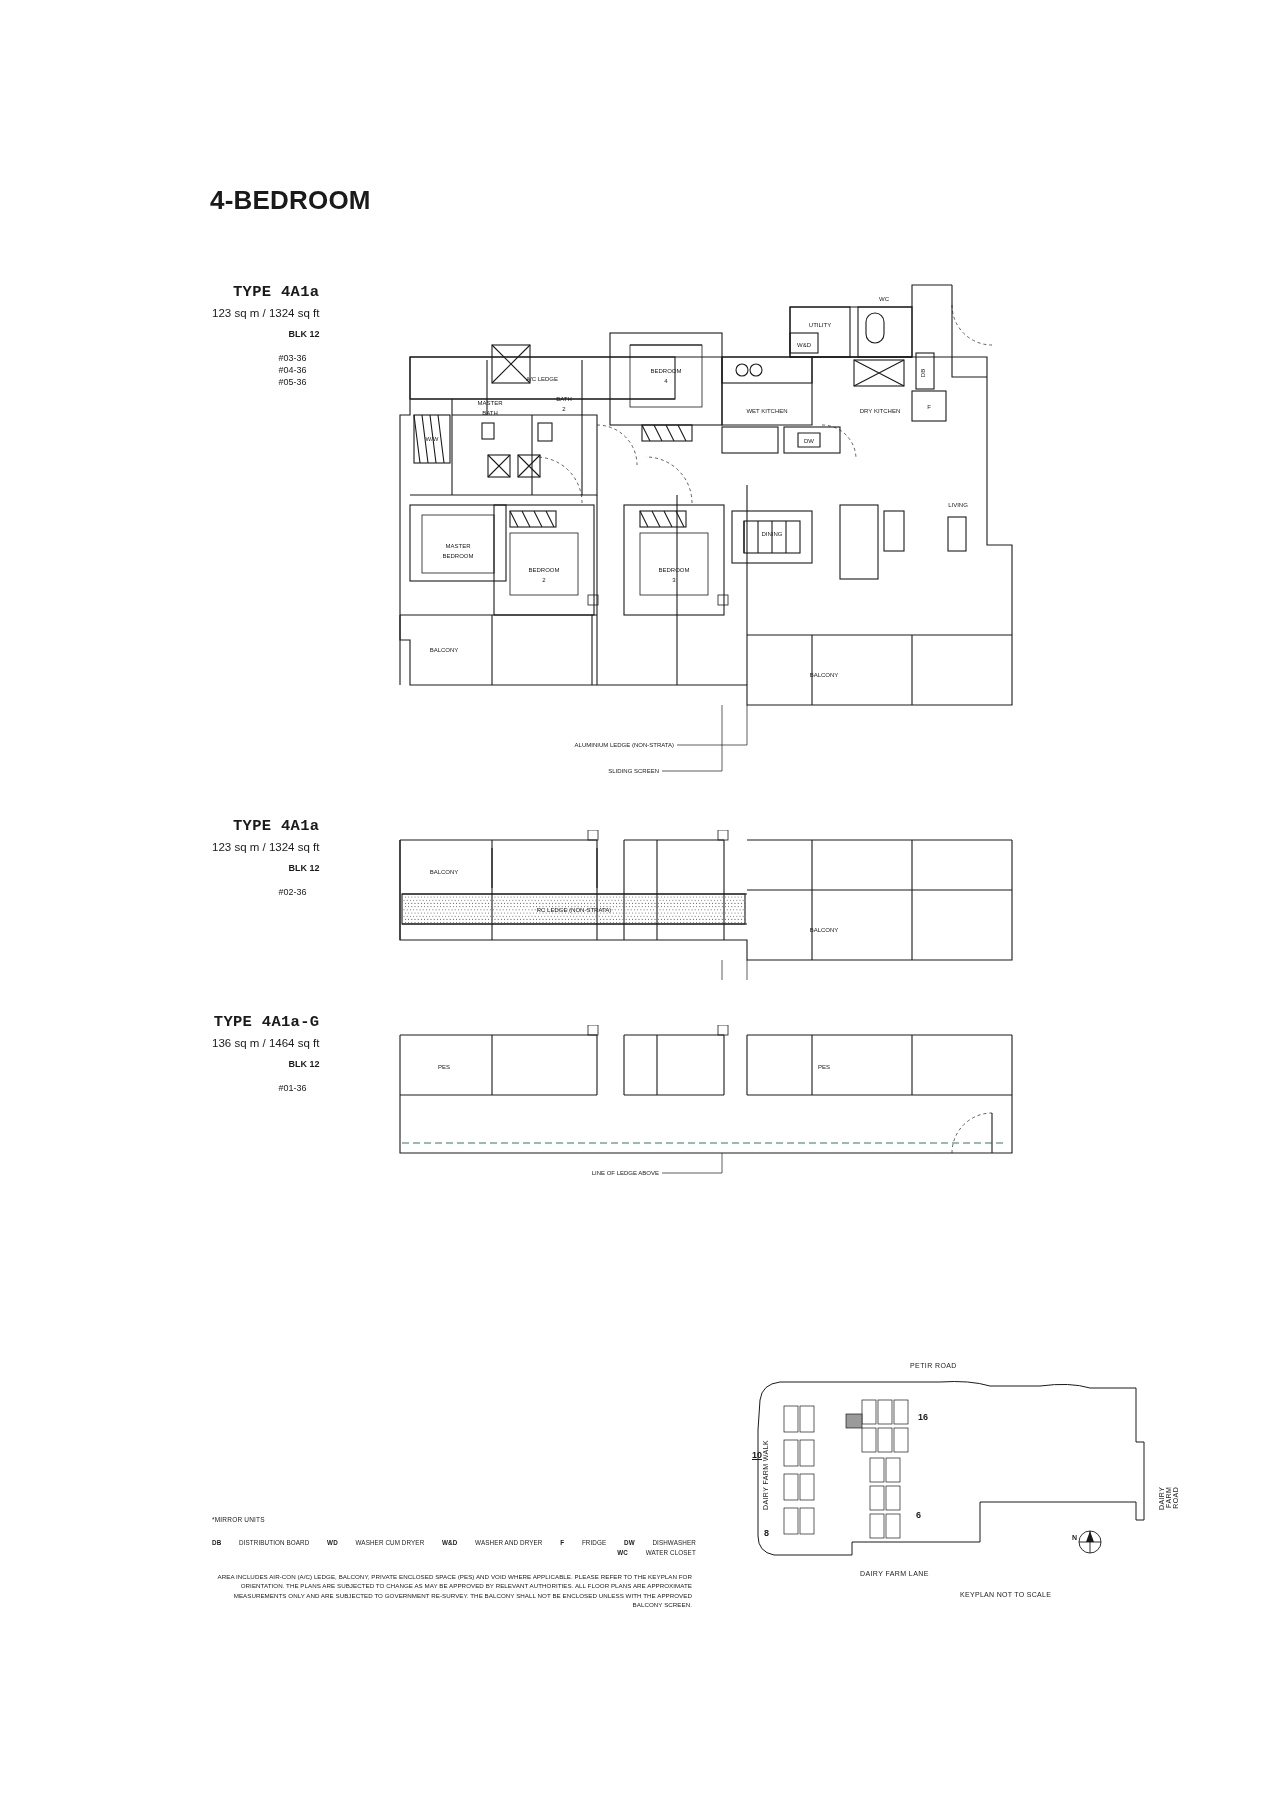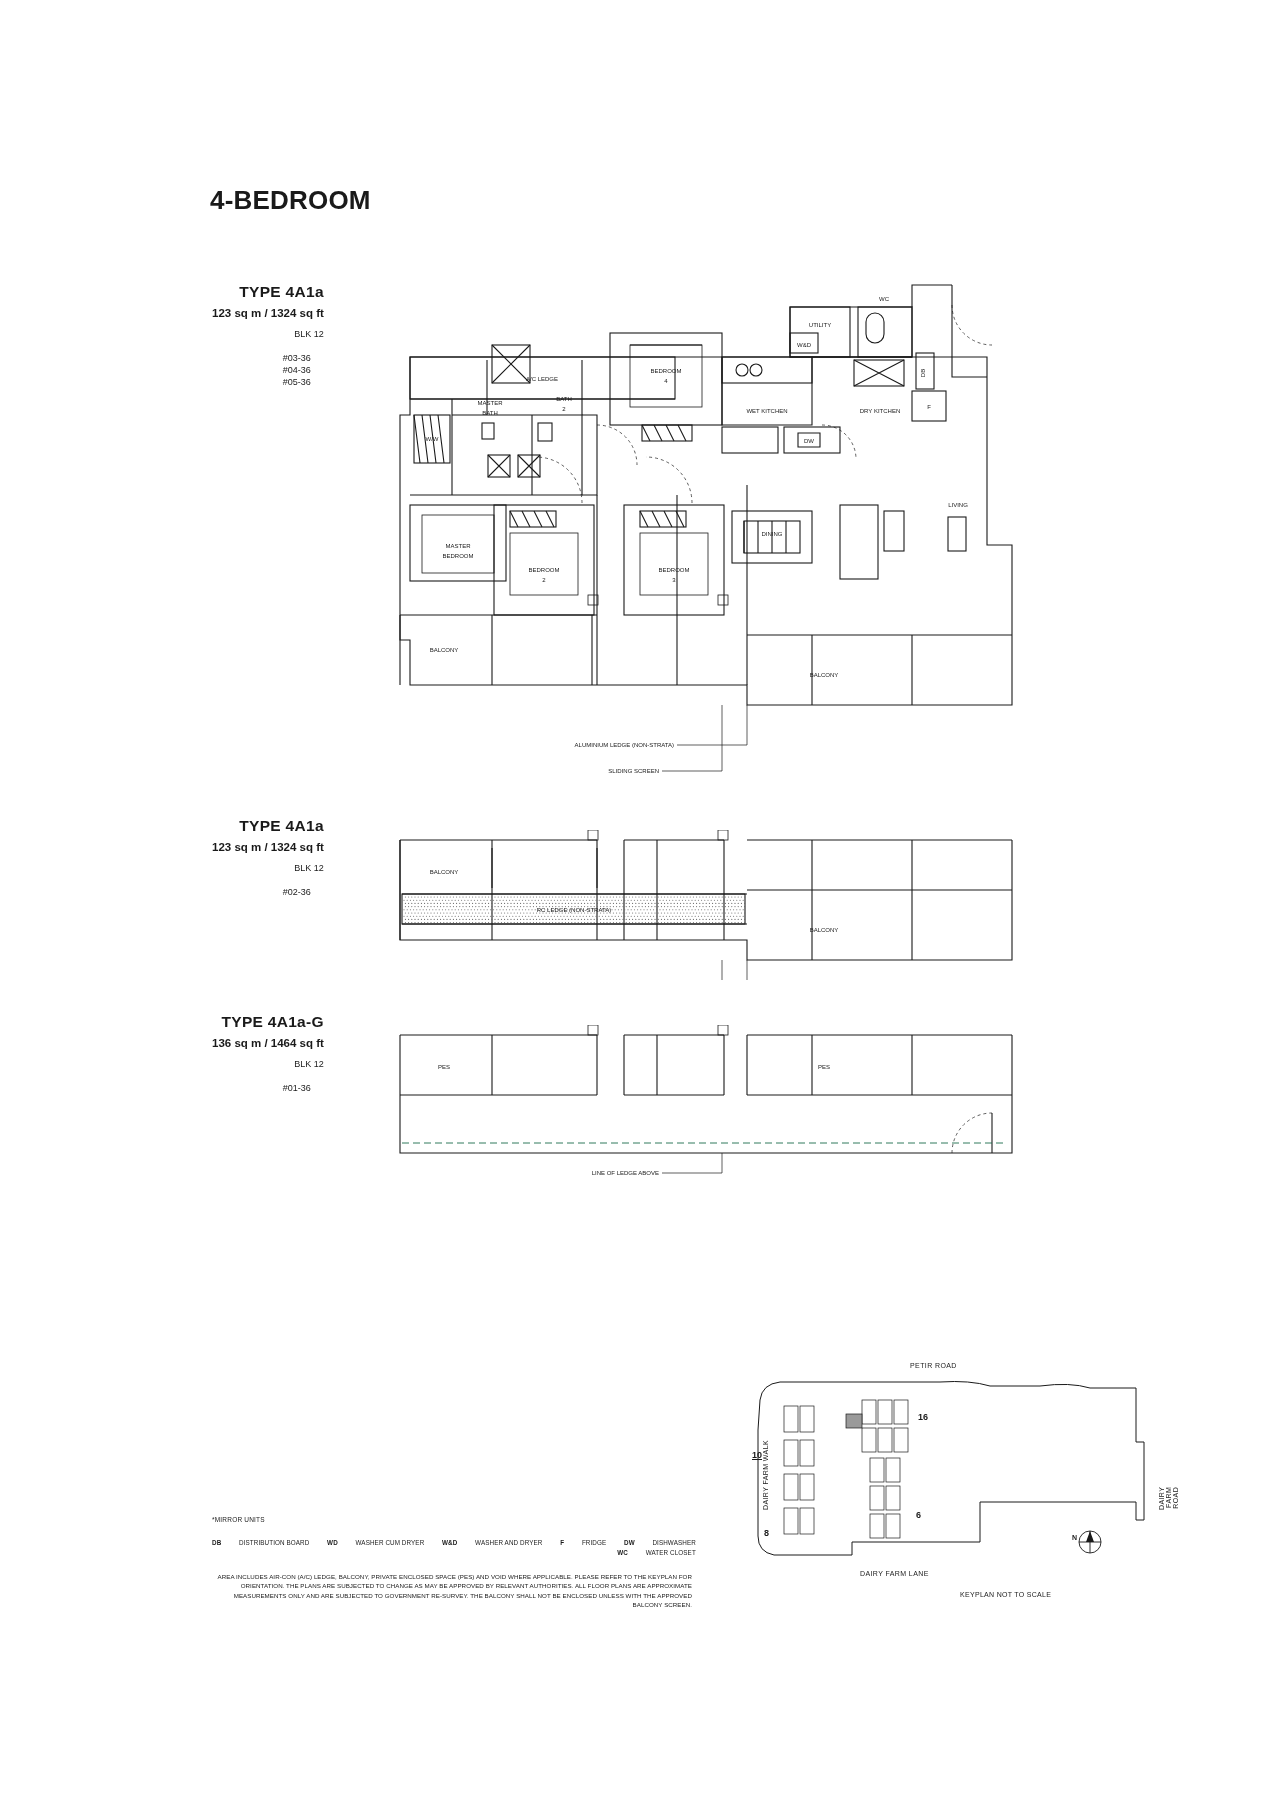--- a/index.html
+++ b/index.html
@@ -28,29 +28,30 @@
     font-size: 26px;
     font-weight: bold;
     letter-spacing: 0.2px;
   }
   .type-block { position: absolute; }
   .type-name {
     font-size: 15.5px;
     font-weight: bold;
     letter-spacing: 0.3px;
     margin: 0 0 6px 0;
+    font-family: Liberation Mono, monospace;
   }
   .type-area {
     font-size: 11.5px;
-    font-weight: bold;
+    font-weight: normal;
     margin: 0 0 10px 0;
   }
   .type-blk {
     font-size: 9px;
-    font-weight: normal;
+    font-weight: bold;
     margin: 0 0 2px 0;
   }
   .type-unit {
     font-size: 9px;
     margin: 13px;
     line-height: 1.35;
   }
   
   .plan {
     position: absolute;

